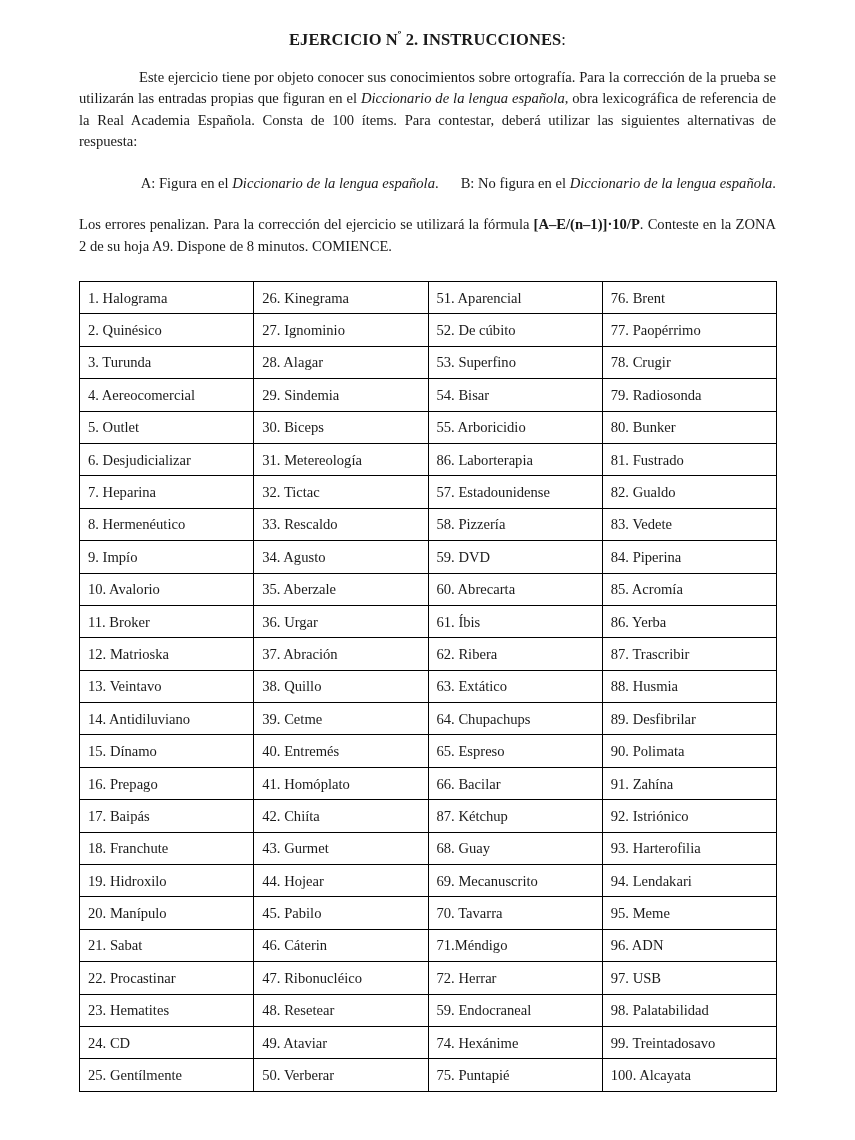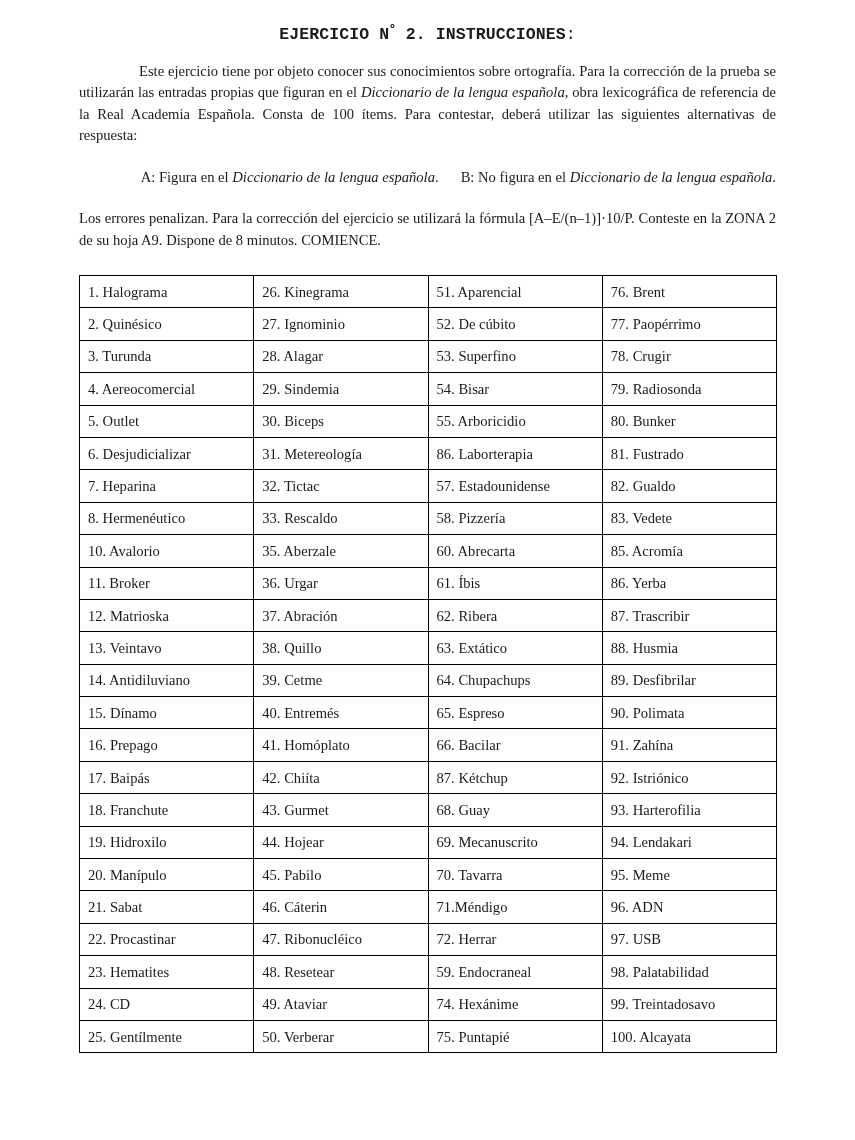--- a/index.html
+++ b/index.html
@@ -19,27 +19,26 @@
     position: relative;
     width: 855px;
     height: 1140px;
     box-sizing: border-box;
     padding: 0;
     overflow: hidden;
   }
 
   
   .doc-title {
-    margin: 8px;
+    margin: 14px;
     padding-top: 15px;
     text-align: center;
     font-size: 16.5px;
     font-weight: bold;
     letter-spacing: .1px;
-    font-family: Liberation Mono, monospace;
   }
   .doc-title .sup {
     vertical-align: super;
     font-size: 10.5px;
   }
   .doc-title .tail {
     font-weight: normal;
   }
 
   
@@ -53,21 +52,21 @@
     font-size: 14.6px;
     line-height: 21.5px;
     text-align: justify;
     text-justify: inter-word;
   }
   p.intro {
     margin-top: 17px;
     text-indent: 60px;
   }
   .it { font-style: italic; }
-  .bd { font-weight: normal; }
+  .bd { font-weight: bold; }
 
   p.alts {
     margin-top: 20px;
     text-align: right;
     padding-left: 6px;
     white-space: nowrap;
   }
   p.alts .gap {
     display: inline-block;
     width: 22px;
@@ -167,20 +166,26 @@
             <td>57. Estadounidense</td>
             <td>82. Gualdo</td>
           </tr>
           <tr>
             <td>8. Hermenéutico</td>
             <td>33. Rescaldo</td>
             <td>58. Pizzería</td>
             <td>83. Vedete</td>
           </tr>
           <tr>
+            <td>9. Impío</td>
+            <td>34. Agusto</td>
+            <td>59. DVD</td>
+            <td>84. Piperina</td>
+          </tr>
+          <tr>
             <td>10. Avalorio</td>
             <td>35. Aberzale</td>
             <td>60. Abrecarta</td>
             <td>85. Acromía</td>
           </tr>
           <tr>
             <td>11. Broker</td>
             <td>36. Urgar</td>
             <td>61. Íbis</td>
             <td>86. Yerba</td>

